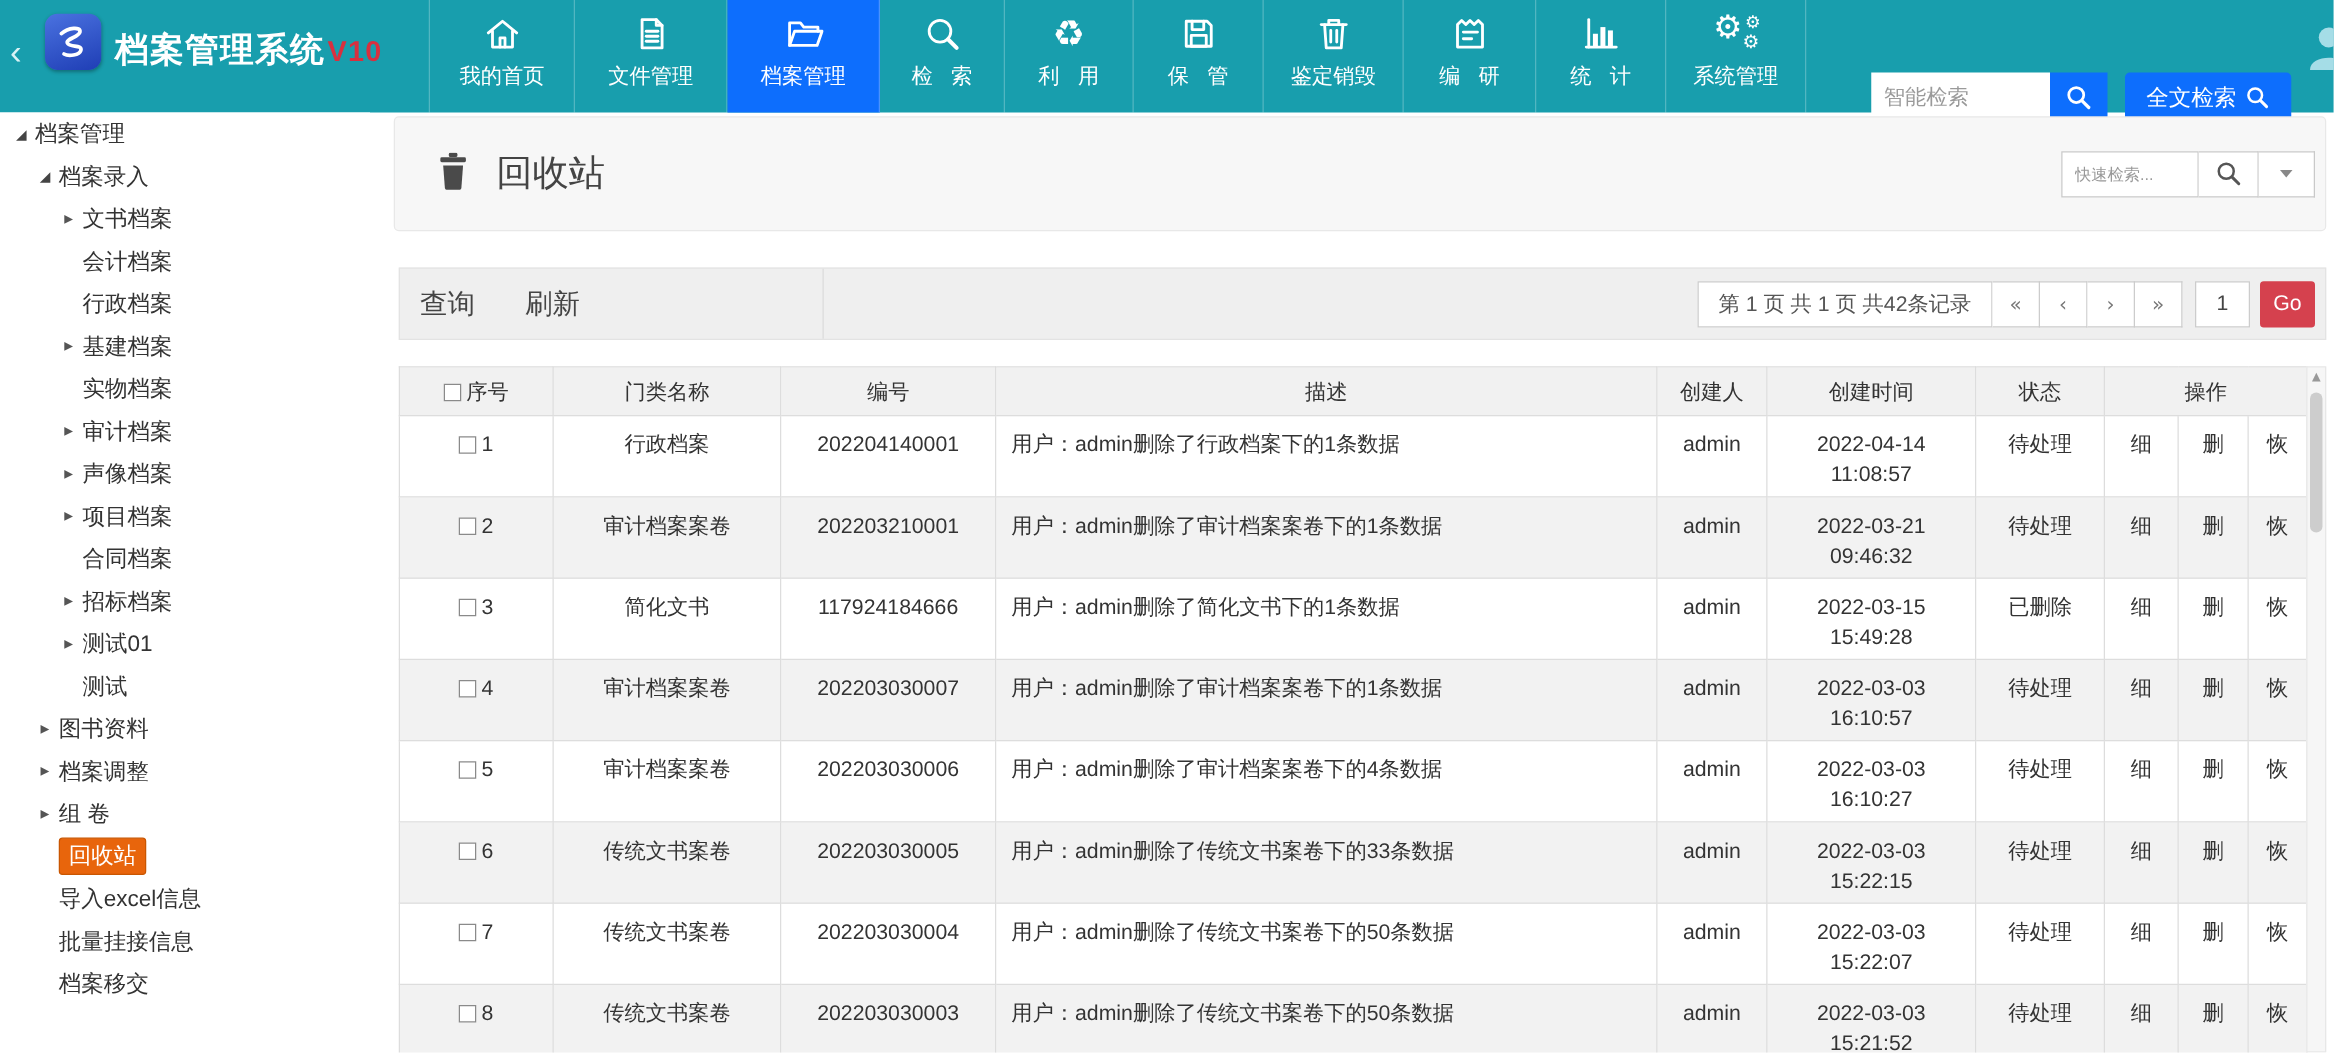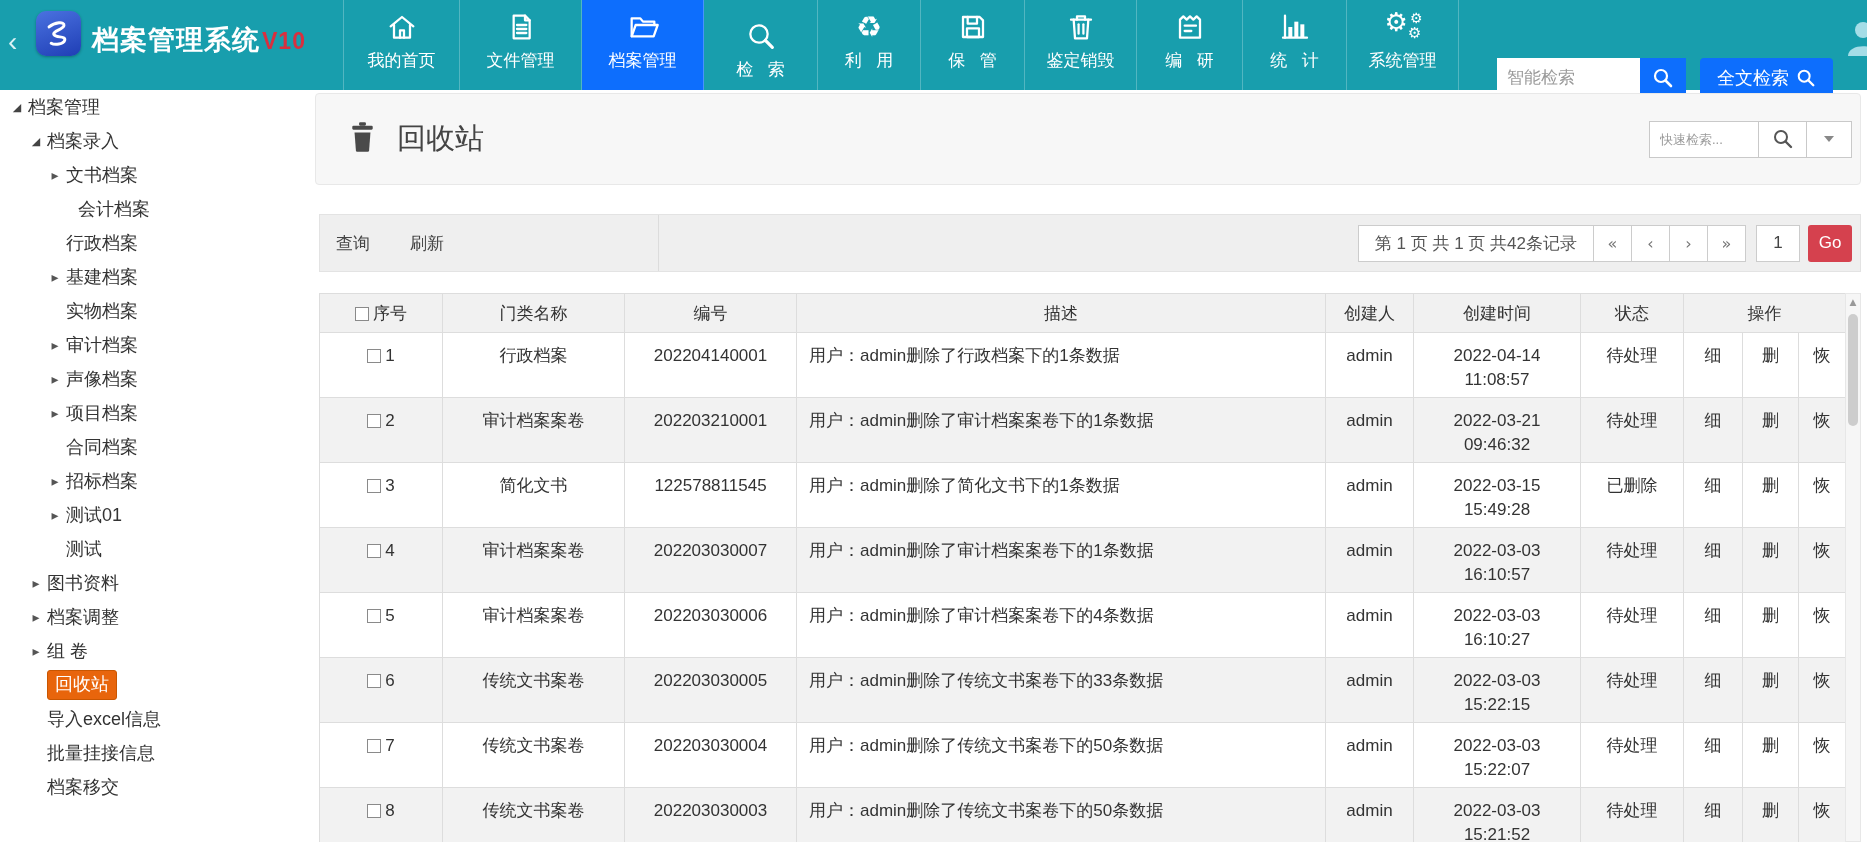--- a/index.html
+++ b/index.html
@@ -51,21 +51,21 @@
   .qsearch input { width:110px; height:37px; border:1px solid #c9c9c9; background:#fff; padding:0 10px; font-size:13px; outline:none; color:#333; }
   .qsearch input::placeholder { color:#999; }
   .qbtn,.qcaret { height:37px; border:1px solid #c9c9c9; border-left:none; background:#fff;
     display:flex; align-items:center; justify-content:center; cursor:pointer; }
   .qbtn { width:48px; } .qcaret { width:45px; }
   .caret { width:0; height:0; border-left:5px solid transparent; border-right:5px solid transparent; border-top:6px solid #888; }
 
   
   .toolbar { position:absolute; left:319px; top:214px; width:1542px; height:58px; background:#efefef;
     border:1px solid #e3e3e3; display:flex; align-items:center; }
-  .tbtn { font-size:17px; color:#444; cursor:pointer; }
+  .tbtn { font-size:22px; color:#444; cursor:pointer; }
   .tbtn.query { margin-left:16px; }
   .tbtn.refresh { margin-left:40px; }
   .tdivider { position:absolute; left:338px; top:0; width:1px; height:100%; background:#dcdcdc; }
   .pager { margin-left:auto; margin-right:8px; display:flex; align-items:center; }
   .psummary { background:#fff; border:1px solid #ccc; height:37px; line-height:35px; padding:0 16px; font-size:17px; color:#555; white-space:nowrap; }
   .pcell { width:38px; height:37px; border:1px solid #ccc; border-left:none; background:#fff; color:#777;
     text-align:center; line-height:35px; font-size:16px; cursor:pointer; font-family:"DejaVu Sans",sans-serif; }
   .pinput { width:44px; height:37px; border:1px solid #ccc; margin-left:10px; text-align:center; font-size:17px; color:#444; outline:none; }
   .pgo { width:44px; height:37px; background:var(--gored,#D5414E); border:none; border-radius:3px; color:#fff; font-size:17px; margin-left:8px; cursor:pointer; }
 
@@ -124,21 +124,21 @@
         </div>
         <div class="nav-item active" style="width: 122px;">
           <span class="nicon">
             <svg width="32" height="32" viewBox="0 0 24 24" fill="none" stroke="#fff" stroke-width="1.7" stroke-linecap="round" stroke-linejoin="round">
               <path d="M3.5 19 V5.5 H10 L12 8 H20.5 V10.5"></path>
               <path d="M3.5 19 L6.5 10.5 H23 L20 19 Z"></path>
             </svg>
           </span>
           <span class="nlabel">档案管理</span>
         </div>
-        <div class="nav-item" style="width: 114px; justify-content: center;">
+        <div class="nav-item" style="width: 100px;">
           <span class="nicon">
             <svg width="32" height="32" viewBox="0 0 24 24" fill="none" stroke="#fff" stroke-width="1.7" stroke-linecap="round" stroke-linejoin="round">
               <circle cx="10.5" cy="10.5" r="6.5"></circle>
               <line x1="15.3" y1="15.3" x2="20.5" y2="20.5" stroke-width="2.4"></line>
             </svg>
           </span>
           <span class="nlabel">检 索</span>
         </div>
         <div class="nav-item" style="width: 103px;">
           <span class="nicon">
@@ -222,21 +222,21 @@
           <circle cx="16" cy="10" r="8" fill="#a5dde7"></circle>
           <path d="M1 36 C1 23, 31 23, 31 36 Z" fill="#a5dde7"></path>
         </svg>
     </div>
   </header>
 
   <aside class="sidebar" id="tree">
       <div class="titem" style="padding-left: 8px;"><span class="tarrow exp">◢</span><span class="tlabel">档案管理</span></div>
       <div class="titem" style="padding-left: 27px;"><span class="tarrow exp">◢</span><span class="tlabel">档案录入</span></div>
       <div class="titem" style="padding-left: 46px;"><span class="tarrow col">▸</span><span class="tlabel">文书档案</span></div>
-      <div class="titem" style="padding-left: 58px;"><span class="tarrow "></span><span class="tlabel">会计档案</span></div>
+      <div class="titem" style="padding-left: 46px;"><span class="tarrow "></span><span class="tlabel">会计档案</span></div>
       <div class="titem" style="padding-left: 46px;"><span class="tarrow "></span><span class="tlabel">行政档案</span></div>
       <div class="titem" style="padding-left: 46px;"><span class="tarrow col">▸</span><span class="tlabel">基建档案</span></div>
       <div class="titem" style="padding-left: 46px;"><span class="tarrow "></span><span class="tlabel">实物档案</span></div>
       <div class="titem" style="padding-left: 46px;"><span class="tarrow col">▸</span><span class="tlabel">审计档案</span></div>
       <div class="titem" style="padding-left: 46px;"><span class="tarrow col">▸</span><span class="tlabel">声像档案</span></div>
       <div class="titem" style="padding-left: 46px;"><span class="tarrow col">▸</span><span class="tlabel">项目档案</span></div>
       <div class="titem" style="padding-left: 46px;"><span class="tarrow "></span><span class="tlabel">合同档案</span></div>
       <div class="titem" style="padding-left: 46px;"><span class="tarrow col">▸</span><span class="tlabel">招标档案</span></div>
       <div class="titem" style="padding-left: 46px;"><span class="tarrow col">▸</span><span class="tlabel">测试01</span></div>
       <div class="titem" style="padding-left: 46px;"><span class="tarrow "></span><span class="tlabel">测试</span></div>
@@ -339,21 +339,21 @@
             <div>09:46:32</div>
           </td>
           <td>待处理</td>
           <td class="action">细</td>
           <td class="action">删</td>
           <td class="action">恢</td>
         </tr>
         <tr>
           <td><span class="cb"></span>3</td>
           <td>简化文书</td>
-          <td>122578811545</td>
+          <td>117924184666</td>
           <td class="desc">用户：admin删除了简化文书下的1条数据</td>
           <td>admin</td>
           <td>
             <div>2022-03-15</div>
             <div>15:49:28</div>
           </td>
           <td>已删除</td>
           <td class="action">细</td>
           <td class="action">删</td>
           <td class="action">恢</td>

